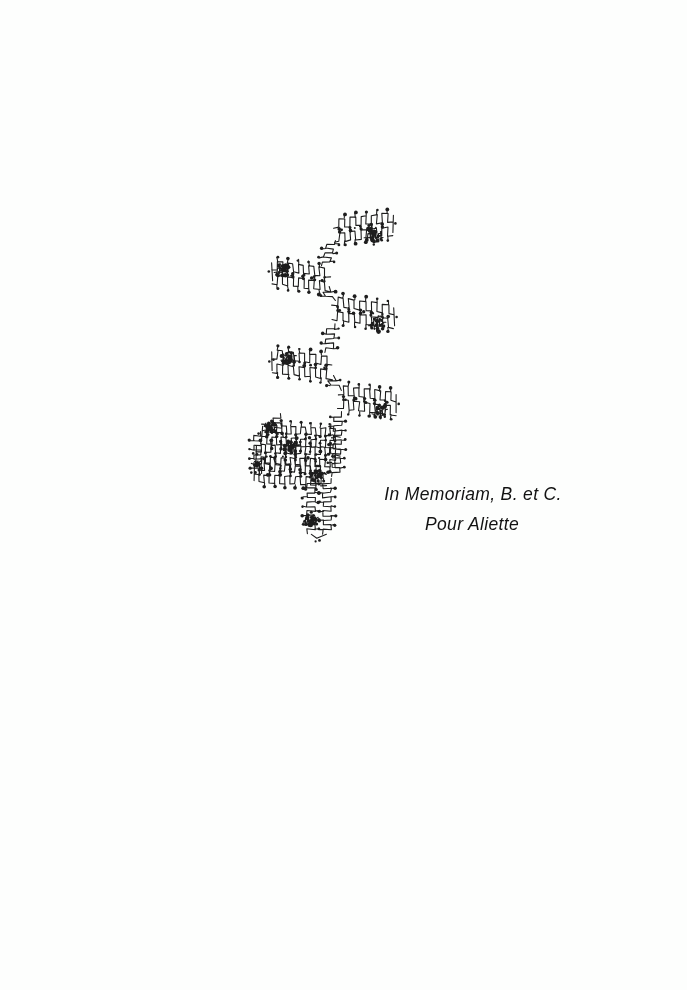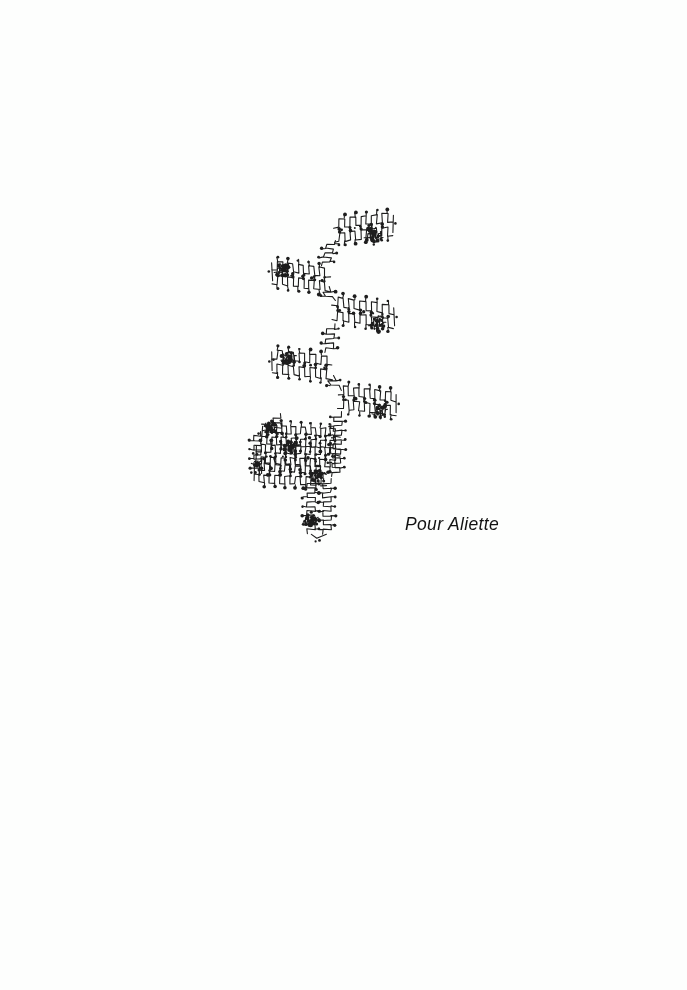--- a/index.html
+++ b/index.html
@@ -18,21 +18,21 @@
   .ded-line {
     position: absolute;
     transform: translateX(-50%);
     white-space: nowrap;
     font-style: italic;
     font-size: 17.5px;
     letter-spacing: 0.35px;
     color: #121212;
   }
   #ded-line-1 { left: 473px; top: 484px; }
-  #ded-line-2 { left: 452px; top: 514px; }
+  #ded-line-2 { left: 472px; top: 514px; }
 </style>
 </head>
 <body>
 
 <div class="page">
 
   <svg class="art" width="687" height="990" viewBox="0 0 687 990">
       <path d="M339.5,227.8L339.9,232.2M344.3,217.7L344.4,213.9M349.9,226.2L349.6,231.2M355.2,217.5L354.9,213.2M360.6,225.4L360.2,229.1M366.2,215.1L366.3,211.7M372.0,223.6L372.0,228.1M376.6,213.9L376.9,209.7M382.0,222.8L382.6,227.0M387.1,212.9L387.1,209.6M333.6,228.3L338.8,227.1L338.9,218.8L344.8,219.0L344.6,227.0L349.9,226.7L350.0,217.1L355.8,217.0L355.9,225.4L361.1,225.3L361.2,216.6L366.2,215.7L365.8,223.9L371.3,224.0L371.3,215.8L377.3,214.6L376.4,223.9L382.4,222.8L381.8,213.3L388.1,213.5L387.6,222.4L393.2,221.9M339.2,232.5L339.3,228.2M344.7,240.6L344.2,245.4M350.7,232.3L350.2,227.6M355.1,239.5L354.9,243.8M361.1,230.1L361.1,226.7M366.5,238.8L365.8,243.1M371.2,228.7L371.5,224.6M376.5,237.1L376.3,241.9M382.5,227.5L382.6,223.4M387.9,236.3L387.9,240.1M334.5,242.3L338.8,241.2L339.9,233.0L344.8,232.8L345.1,241.6L350.6,239.9L350.0,231.6L354.9,231.0L355.7,240.0L361.3,239.4L361.0,229.8L366.6,229.9L365.9,238.1L371.1,237.3L371.1,229.4L376.4,228.1L377.2,236.8L381.8,236.0L381.8,228.3L388.0,227.0L387.5,236.3L392.8,235.6M393.4,215.2L392.9,232.4M367.6,237.8L367.4,240.8M370.0,233.6L369.8,231.1M372.8,238.0L372.3,240.5M375.6,234.3L374.8,232.0M377.9,237.6L378.5,240.7M380.6,234.5L381.1,231.7M364.1,237.7L367.5,237.6L367.9,233.6L370.2,233.9L370.2,238.2L372.3,237.7L372.8,234.0L375.5,234.2L375.6,238.6L378.6,237.6L378.6,233.5L381.3,233.4L381.1,238.0L383.0,237.5M376.6,238.3L378.4,235.1L377.5,235.8L380.4,235.4L378.0,237.6M372.6,232.0L371.9,230.3L371.9,231.1L374.8,230.2L371.7,233.6M371.5,233.9L370.4,236.3L373.1,238.0L373.4,237.2L373.8,239.5M324.4,276.1L324.3,281.3M319.4,267.6L319.4,263.3M314.6,275.6L314.2,279.6M309.4,266.1L308.6,261.1M304.2,273.3L303.7,277.3M298.8,264.6L298.6,259.4M293.4,272.2L293.6,277.0M287.2,263.3L288.2,258.9M282.7,271.1L282.7,275.4M277.8,261.8L276.9,257.3M330.6,276.9L324.5,277.3L324.5,268.1L318.8,266.8L319.9,275.8L314.8,275.4L313.8,266.4L308.6,265.7L309.3,274.0L303.5,273.4L303.2,265.4L298.5,264.4L298.9,273.1L293.6,271.8L292.6,263.7L288.1,263.1L287.9,271.6L282.6,271.0L282.9,261.9L277.4,261.6L277.2,270.0L271.7,269.7M324.7,281.6L324.4,277.6M319.0,290.2L320.0,294.1M314.3,280.1L314.1,276.6M308.8,288.5L309.2,292.8M303.2,279.6L303.2,275.0M297.8,286.9L297.9,291.3M292.8,277.5L292.5,273.5M287.5,286.0L288.3,289.5M282.0,275.4L282.8,271.2M276.7,284.2L277.0,287.8M330.0,291.8L325.1,290.6L324.4,282.2L319.4,280.6L320.1,289.5L313.7,288.7L314.3,280.4L308.6,280.1L308.7,288.6L304.1,288.3L304.3,278.5L298.6,277.9L298.3,286.4L293.4,286.3L293.6,277.8L287.5,276.9L287.7,286.1L282.5,284.3L282.4,275.7L277.8,275.9L277.1,284.7L272.0,283.9M271.6,262.8L272.6,280.6M276.6,272.0L277.3,274.3M279.2,267.4L279.8,265.1M281.4,272.1L282.6,273.9M284.9,268.2L284.4,265.7M287.5,271.7L287.6,273.9M274.1,272.5L277.2,272.0L277.5,268.4L279.6,267.9L279.5,272.0L282.2,272.2L282.4,267.6L284.0,268.4L284.3,271.7L286.8,272.1L287.6,268.2L289.7,267.5M279.9,272.2L280.2,270.5L282.5,269.5L279.0,267.3L277.5,265.9M281.9,266.5L281.3,265.1L279.9,268.6L279.7,267.3L277.5,264.3M279.3,267.1L278.1,264.7L279.1,265.8L278.7,264.0L280.6,264.1M338.0,306.7L337.1,310.5M342.9,297.6L343.6,294.6M348.5,307.5L348.5,311.5M354.8,299.7L355.2,295.2M359.9,309.3L360.6,313.3M365.6,301.8L365.8,296.8M371.0,311.2L370.9,314.8M377.2,303.5L377.0,299.1M382.6,312.7L382.8,316.7M388.5,304.5L388.5,300.7M331.6,305.1L337.7,305.7L338.2,297.1L343.1,298.4L343.9,307.4L349.2,308.3L348.3,298.6L354.0,300.1L354.0,308.5L359.7,310.1L359.6,301.0L366.0,301.6L366.1,310.6L371.6,310.9L371.4,301.8L377.1,302.6L376.9,311.5L382.3,312.9L382.2,304.4L388.9,304.8L389.0,313.6L393.9,314.8M338.3,311.6L338.1,306.9M343.6,320.6L343.5,325.4M348.4,313.4L348.9,308.5M354.5,322.6L354.6,327.2M360.1,314.3L360.7,310.0M365.8,324.5L366.0,327.9M370.9,316.7L371.8,312.1M377.0,325.4L376.8,330.7M382.8,317.4L382.6,314.0M387.7,327.5L388.5,331.4M332.0,319.5L337.0,320.7L337.6,311.7L343.0,312.6L343.0,320.8L348.9,322.2L348.7,313.6L354.2,313.5L354.8,322.1L360.0,323.3L360.0,315.0L366.1,314.9L366.2,324.7L372.1,324.7L371.3,316.7L377.7,317.4L377.6,326.1L382.4,326.2L382.7,317.8L387.7,318.3L388.5,327.4L393.4,328.6M393.7,307.7L394.6,325.7M370.8,326.5L371.1,328.1M373.5,321.8L374.2,319.5M377.4,325.7L376.4,328.9M380.0,321.6L379.3,319.0M382.2,325.8L382.6,329.1M368.6,325.7L371.4,325.6L371.5,322.2L373.8,322.5L373.9,325.8L376.4,326.4L376.4,322.5L379.6,321.6L379.3,325.9L382.2,325.5L382.8,322.1L385.9,322.3M379.5,321.7L376.7,319.4L377.1,320.1L375.8,318.5L375.6,317.3M380.8,325.2L382.3,326.1L382.9,327.2L380.4,324.9L383.8,323.0M372.8,323.5L373.8,325.7L374.5,327.3L375.7,324.1L375.5,325.1M326.6,365.2L326.3,369.3M321.4,354.9L321.1,351.3M315.4,363.3L315.9,368.1M309.6,354.5L309.7,349.2M304.8,362.3L305.2,366.1M299.6,352.4L298.8,348.5M294.1,360.7L294.3,365.6M288.7,351.3L288.0,347.4M282.5,360.3L282.6,363.7M277.2,350.2L277.9,346.5M331.9,365.0L327.0,364.4L327.0,356.1L321.5,356.0L320.9,364.5L315.8,363.0L315.9,354.4L309.8,354.4L309.7,362.8L304.6,361.7L304.6,353.2L299.0,353.0L299.5,361.3L294.2,360.7L293.4,352.3L288.0,352.1L288.2,360.4L283.1,360.3L282.3,350.7L278.1,350.2L276.9,359.1L271.4,359.0M326.3,370.3L326.9,366.2M321.3,377.9L320.8,382.7M315.4,368.8L315.4,364.5M310.5,376.9L310.1,381.2M304.2,367.8L304.5,363.7M298.9,375.2L299.9,379.5M294.2,365.8L293.6,361.8M288.8,374.2L288.4,378.2M283.4,365.2L282.6,360.2M277.6,372.6L277.5,377.0M332.4,379.9L326.0,378.6L326.7,370.0L320.6,368.9L320.5,378.6L315.6,376.9L315.5,368.1L309.9,367.5L310.3,376.2L304.8,376.8L304.6,367.6L299.0,366.7L299.5,376.1L294.1,374.6L293.4,366.7L288.0,365.3L288.3,374.5L282.5,374.1L282.7,365.3L276.9,364.0L277.0,373.4L272.4,372.7M271.7,351.7L272.1,370.5M283.4,359.8L283.3,362.4M286.9,355.5L285.8,353.6M289.6,359.6L288.9,362.3M291.9,355.9L291.4,353.2M294.7,360.1L293.8,362.3M280.9,360.2L283.4,359.8L283.6,355.7L285.9,355.5L287.0,359.8L289.5,360.7L289.3,355.7L292.0,356.2L291.7,359.9L294.6,360.6L294.2,355.5L296.3,355.6M285.1,360.7L285.9,359.3L283.0,356.3L285.8,359.3L283.1,360.8M288.0,358.8L289.8,357.6L288.5,357.3L288.3,358.8L288.0,357.2M290.4,356.8L288.3,355.9L287.9,353.5L287.1,352.6L288.3,354.8M343.1,394.5L343.8,399.5M348.0,387.1L349.0,382.1M354.4,395.9L353.2,400.8M359.2,388.3L359.0,383.5M363.8,397.9L364.2,402.2M370.1,389.9L370.3,385.6M375.2,398.9L374.6,403.6M379.5,391.2L379.9,386.9M385.2,400.0L386.0,404.3M390.7,391.9L390.6,387.8M338.4,394.9L343.9,394.5L343.3,385.9L348.1,386.3L348.3,395.7L354.1,395.8L353.5,388.1L358.9,387.6L359.0,396.5L364.4,397.3L364.2,388.9L369.6,388.9L370.2,398.3L374.9,398.6L374.7,389.5L380.7,390.9L380.0,400.0L385.3,400.0L385.6,391.6L391.1,391.8L390.9,400.3L395.9,402.0M343.3,400.4L343.4,395.5M349.2,410.0L348.8,413.5M353.4,402.1L354.2,397.0M359.7,411.5L359.7,415.7M364.1,402.5L363.9,398.5M369.6,412.7L370.2,416.6M375.1,404.7L375.2,400.1M380.5,414.1L380.7,417.8M386.0,405.7L385.9,401.2M391.1,414.5L390.3,419.6M337.5,408.5L343.5,408.4L343.8,399.6L348.3,400.3L349.1,410.3L353.9,409.8L353.3,401.3L359.7,401.7L358.5,410.8L364.6,411.3L364.3,402.3L370.0,403.5L369.7,412.2L375.4,412.7L374.5,404.1L380.2,404.9L379.7,413.5L385.0,413.8L385.2,405.2L390.4,405.4L390.2,415.0L396.2,415.7M396.1,394.5L396.1,412.6M374.9,414.3L374.5,417.0M377.7,409.4L376.8,407.0M380.1,413.7L380.5,417.0M382.9,409.7L382.9,407.7M385.5,414.3L384.9,416.2M371.8,413.8L374.7,414.5L375.5,410.1L377.1,409.7L377.4,413.7L379.7,413.8L380.5,410.3L382.2,410.1L382.7,414.7L384.8,414.5L385.6,409.6L387.6,409.3M383.6,414.3L380.5,413.1L380.1,413.5L380.7,415.0L383.4,415.5M380.4,407.3L378.2,405.2L378.3,407.1L378.6,409.5L379.4,408.7M381.2,412.3L377.9,414.6L378.1,415.1L377.5,415.0L378.0,412.0M335.5,243.7L339.1,243.8M325.9,248.5L321.2,248.9M332.9,253.6L336.4,253.1M323.5,256.9L319.1,257.9M330.0,261.4L333.8,261.2M335.4,240.6L334.4,244.5L326.8,244.4L325.7,248.0L333.4,249.1L332.5,252.6L325.0,252.9L323.4,257.0L331.4,257.9L329.6,261.9L322.4,262.1L321.5,265.6M330.7,292.3L335.2,291.1M324.7,296.2L320.9,296.3M329.2,286.5L330.8,291.9L323.0,292.2L325.5,296.3L332.4,296.6L335.4,300.5M334.4,329.4L339.1,328.7M326.2,334.1L322.0,333.2M334.0,338.0L338.5,338.0M326.1,343.6L321.7,343.8M333.9,348.7L337.1,348.5M335.0,323.8L334.7,328.5L326.6,328.8L326.3,334.3L334.6,333.9L333.8,338.5L325.7,339.1L325.1,343.6L333.6,342.9L333.5,348.7L325.8,347.8L324.9,352.5M335.9,380.9L340.2,380.1M330.1,385.7L326.3,384.8M333.5,375.6L336.1,380.6L327.8,380.9L330.9,385.0L339.1,385.3L341.3,390.4M333.4,417.3L330.0,417.1M341.5,421.5L346.3,421.0M333.7,426.3L329.1,426.3M341.8,430.3L345.5,430.5M332.9,434.8L329.3,435.8M340.5,440.0L344.7,440.3M333.4,445.1L328.7,444.4M340.7,449.3L344.5,449.7M332.5,453.7L329.1,453.6M340.0,458.3L345.1,458.6M331.8,462.4L327.7,463.1M340.0,468.1L344.0,467.2M331.6,472.3L328.0,472.2M341.5,411.5L341.4,417.1L333.8,417.1L333.8,421.4L342.3,421.4L341.8,425.3L333.9,425.7L333.2,431.2L342.0,430.1L341.4,435.1L333.5,435.4L333.5,440.2L341.3,439.8L341.3,444.3L333.1,443.9L333.0,448.6L340.8,449.7L340.6,454.1L332.7,453.6L332.8,458.0L340.2,457.9L340.7,463.0L332.0,463.6L332.2,467.3L339.7,467.6L340.0,472.1L332.1,472.6L331.6,476.4M334.9,436.7L335.3,440.2M330.7,428.5L330.8,424.0M325.2,436.0L326.0,440.0M320.1,427.9L320.8,423.9M316.2,435.0L315.8,440.0M310.8,427.0L311.2,422.6M305.3,434.2L306.3,438.5M301.3,427.1L301.6,421.9M295.6,433.8L296.6,438.3M290.6,425.8L291.5,421.3M286.2,432.9L286.1,437.5M282.1,425.4L281.6,420.9M276.7,433.2L276.7,437.3M272.0,425.4L272.0,421.0M266.4,431.7L266.5,436.0M340.3,437.2L334.5,436.1L335.4,428.9L329.7,428.0L330.7,435.6L325.1,435.5L325.9,427.7L320.8,428.5L320.8,436.0L316.2,435.0L315.3,427.7L310.8,427.8L311.4,434.4L306.5,434.1L305.3,427.1L301.0,427.0L300.4,433.8L295.8,434.2L295.9,426.5L290.8,426.6L291.2,433.9L286.8,434.0L286.4,426.1L281.9,425.8L281.8,432.6L276.3,432.7L277.0,425.7L271.8,425.1L271.1,432.3L267.1,431.5L266.3,424.4L261.6,424.1M335.6,441.0L335.2,436.5M330.8,448.7L330.1,452.3M325.7,440.0L325.4,436.2M319.9,447.3L321.0,451.3M315.3,439.2L315.7,436.0M310.2,446.6L310.6,451.4M305.4,438.5L305.9,435.4M301.0,446.7L300.4,451.1M295.9,438.8L295.6,434.6M290.8,446.0L291.6,449.3M286.9,437.1L286.1,434.0M281.1,444.7L281.6,448.8M276.1,437.2L276.9,432.5M271.7,444.6L271.7,448.0M266.8,436.2L266.6,431.9M340.4,449.1L335.8,448.7L334.6,440.5L330.0,440.3L330.3,447.8L325.5,447.5L325.8,440.1L320.5,440.3L320.2,448.0L315.7,446.7L316.1,439.2L310.9,439.8L311.3,446.6L305.6,446.2L305.9,439.3L300.5,439.3L300.5,446.1L296.6,445.5L296.3,437.7L291.2,438.2L291.8,445.5L286.5,445.6L286.0,437.6L280.9,437.0L281.8,444.4L276.7,445.0L276.4,437.5L271.9,437.0L272.1,444.1L266.7,443.9L267.1,436.5L261.9,436.2M262.6,426.4L261.4,441.6M334.5,455.9L335.7,459.7M330.1,448.0L330.4,443.5M324.9,455.3L325.3,458.9M320.8,447.8L320.1,443.1M315.1,455.0L314.9,458.7M310.2,447.3L310.3,442.1M305.7,453.7L304.9,458.3M300.8,446.3L300.2,442.4M295.9,454.3L294.9,457.2M290.5,446.4L290.6,441.4M285.0,453.8L286.0,457.0M280.7,444.8L280.4,441.1M275.6,452.1L275.6,457.2M271.2,445.4L270.4,440.5M265.7,452.4L265.9,455.8M260.6,444.0L260.9,440.7M340.1,456.1L335.3,455.0L335.6,448.5L329.6,447.4L329.5,455.0L325.5,455.0L324.7,447.2L320.5,446.6L320.5,454.5L315.1,454.1L315.1,446.9L310.6,447.3L310.1,454.5L304.9,453.7L305.9,446.7L301.0,446.8L300.7,453.4L295.3,454.0L295.8,445.6L290.3,445.7L291.0,454.0L285.8,453.0L285.8,445.3L280.8,444.7L280.4,453.4L275.5,452.8L275.2,445.1L271.0,445.5L270.9,452.3L265.3,452.4L265.6,444.7L261.2,444.1L261.5,451.9L255.9,451.6M335.5,459.6L335.2,455.2M329.8,466.7L330.2,472.1M325.6,458.9L325.8,455.4M320.7,466.5L320.0,470.8M315.6,459.6L314.8,454.9M310.0,466.6L310.5,470.3M305.5,457.9L305.9,454.0M300.7,465.9L300.8,470.7M295.4,458.5L295.3,453.4M290.4,465.5L290.9,469.4M285.3,457.6L286.2,453.8M281.3,465.6L280.1,469.0M276.4,456.9L275.6,453.5M270.2,464.9L271.4,469.3M265.7,457.3L266.0,452.3M260.9,463.6L261.4,468.4M339.8,467.5L335.1,467.6L334.8,460.2L329.8,459.5L330.3,466.9L324.7,466.7L325.5,459.6L319.6,459.3L319.8,466.6L314.9,466.4L315.1,458.9L310.5,458.3L309.9,465.9L305.2,465.9L305.1,458.1L299.8,458.4L300.2,466.1L295.4,466.1L295.2,458.7L290.1,457.5L290.9,464.9L286.1,465.1L285.1,458.2L281.1,457.7L280.7,465.2L275.9,464.7L275.7,457.2L270.4,457.4L270.2,464.8L265.3,463.8L265.6,457.2L261.0,456.7L261.6,463.6L256.2,464.1M256.4,446.2L256.0,461.8M320.8,473.9L321.4,477.5M315.1,466.0L315.9,461.5M310.6,473.5L310.6,477.4M305.9,464.8L306.0,460.5M300.3,472.1L300.4,476.1M295.2,464.6L294.7,459.7M290.0,472.4L290.5,475.6M285.0,463.4L284.9,460.2M279.5,471.2L280.1,475.0M275.2,463.9L274.2,459.3M269.7,471.1L269.7,474.5M264.5,463.0L264.4,458.6M259.0,469.8L259.7,474.1M326.0,473.6L320.3,473.6L320.5,465.6L316.1,465.3L316.1,473.0L310.9,472.4L310.4,465.8L305.4,465.6L305.2,472.7L300.5,472.3L300.3,464.7L295.5,464.4L294.5,472.1L289.5,471.5L289.6,463.7L285.1,464.5L284.4,471.3L280.1,470.8L280.3,464.2L275.1,463.2L274.6,471.5L269.9,471.0L269.4,463.1L264.1,462.8L264.6,470.5L259.7,469.9L259.3,462.4L254.4,461.6M320.7,477.8L320.3,473.3M315.6,484.7L316.2,489.3M310.1,477.3L310.6,472.9M305.7,485.3L305.6,489.4M300.2,477.1L300.7,472.9M295.4,484.7L295.0,488.6M290.6,475.8L290.5,472.5M285.0,483.8L284.9,487.3M280.1,475.7L280.0,470.8M274.8,483.5L274.6,487.0M268.8,475.3L269.6,470.9M264.6,483.0L264.4,486.4M259.1,474.4L259.5,470.1M326.5,485.6L320.8,486.0L321.3,477.3L315.3,477.1L316.3,485.2L310.5,484.9L311.2,477.1L306.1,476.6L305.8,484.6L300.6,484.6L300.1,476.3L295.6,476.8L294.6,483.6L289.9,484.0L290.0,475.7L284.6,476.5L284.9,484.0L279.6,483.6L279.8,475.6L274.8,475.3L274.6,483.4L269.0,483.0L269.1,475.6L263.7,475.1L264.4,482.8L259.0,481.5L258.9,474.7L254.6,473.9M254.5,464.2L254.1,480.6M253.3,440.5L248.8,440.8M254.2,450.2L250.0,449.3M253.7,458.5L249.4,458.5M254.2,467.9L249.7,468.3M260.5,431.6L260.7,436.3L253.8,435.4L253.6,440.7L260.5,441.0L261.4,445.6L254.0,445.2L254.0,450.0L261.1,449.8L260.8,454.9L253.9,455.0L254.0,459.2L261.9,458.7L261.4,464.1L253.9,464.3L254.5,468.1L261.5,468.0L261.6,473.5M272.9,422.9L268.6,423.1M274.8,432.1L270.4,432.4M280.4,413.5L280.9,418.3L273.0,418.0L273.6,422.9L280.6,422.9L281.9,428.2L274.5,427.2L274.9,432.2L282.2,432.5L283.3,437.0M266.0,429.7L266.1,432.9M268.2,425.7L268.8,423.9M271.5,430.7L271.8,432.4M274.5,425.4L273.7,422.9M262.6,430.7L266.6,429.7L265.4,425.3L268.2,426.2L268.0,430.6L271.8,429.6L270.8,426.0L274.1,425.5L274.2,429.9L276.5,430.5M271.8,428.7L268.7,428.7L270.9,428.0L268.4,429.2L266.8,432.0M268.0,429.1L267.2,430.5L267.0,427.5L264.1,426.2L266.0,423.1M273.1,429.4L275.5,431.2L274.6,432.6L275.5,431.5L278.1,434.4M285.6,450.3L285.8,452.2M288.4,446.5L288.5,443.0M291.2,449.8L290.4,452.8M293.2,445.8L294.1,444.0M296.4,450.3L295.8,452.1M283.5,450.5L286.1,450.3L285.7,445.5L288.0,445.4L288.3,450.3L290.9,450.2L291.1,445.3L293.4,445.8L294.0,450.6L295.8,449.6L296.0,445.9L298.7,446.1M288.1,444.2L288.3,445.1L288.7,443.6L287.2,443.6L286.2,446.9M293.3,447.5L294.4,446.7L295.2,447.9L296.5,444.8L299.6,444.8M291.3,445.9L291.4,446.9L292.9,444.2L294.3,443.8L296.0,442.8M312.8,477.8L313.1,481.0M314.9,474.5L315.0,471.9M317.7,477.7L318.3,480.8M320.0,474.3L320.3,470.9M323.7,478.5L323.3,480.6M310.8,477.8L313.3,478.7L312.3,473.6L315.9,473.5L315.1,477.9L317.4,478.7L318.1,474.3L320.3,473.4L320.2,478.1L323.1,477.8L323.0,473.3L326.3,474.5M320.9,473.8L322.1,473.2L324.9,472.6L321.3,474.9L324.1,472.9M316.7,478.8L314.3,475.4L317.6,476.3L315.4,478.7L313.8,481.8M319.5,475.4L321.2,476.9L318.4,476.3L318.9,473.9L319.0,471.6M256.0,461.3L255.4,461.9L255.4,464.6L251.3,463.5L251.7,463.4M257.6,463.4L257.1,461.7L258.2,462.1L257.9,460.9L256.8,464.2M258.0,464.4L255.6,464.3L258.1,463.2L261.3,460.5L261.2,462.0M314.6,483.4L319.4,483.9M306.9,487.9L302.2,488.2M314.6,492.3L318.6,493.0M307.1,496.7L303.4,496.8M315.5,502.2L319.0,502.5M306.4,507.0L302.3,506.0M315.3,510.9L319.6,510.7M307.4,515.5L302.5,515.6M314.7,520.4L318.9,520.0M306.7,525.1L303.0,524.6M314.9,528.8L319.2,529.0M315.0,479.6L315.2,483.3L307.2,483.5L306.7,487.6L315.0,487.9L314.8,493.1L307.1,493.1L307.4,497.5L315.4,497.5L315.3,501.5L306.9,502.1L306.5,507.0L315.0,506.7L315.5,511.4L306.9,510.5L306.7,515.1L314.5,515.1L315.6,520.3L307.6,519.8L306.7,524.2L315.0,524.8L315.3,529.8L306.8,528.8L307.4,533.8M323.3,484.0L319.0,483.2M330.4,488.0L335.7,488.7M323.2,493.1L319.4,492.5M331.4,496.7L335.0,496.8M322.7,502.3L318.2,502.0M331.1,505.9L334.7,506.7M323.4,511.5L318.2,511.6M330.8,515.6L335.1,515.9M323.5,520.0L318.5,520.3M331.3,525.3L334.8,524.4M323.5,529.5L318.7,529.6M331.2,478.6L331.0,483.2L322.6,483.9L323.2,488.7L331.6,488.3L330.4,492.3L322.5,493.3L322.6,497.9L331.1,496.7L331.1,501.6L323.6,501.9L323.3,506.2L330.9,506.7L331.1,511.3L322.8,510.5L323.0,516.2L331.5,516.2L331.2,520.0L323.4,520.5L323.4,524.8L330.9,524.6L331.4,529.8L323.2,529.1L322.6,534.1M311.4,534.4L316.8,538.3L326.4,534.2M305.3,521.8L306.1,525.0M308.7,517.5L309.0,514.9M310.5,522.4L311.4,524.3M313.5,517.5L313.1,515.1M315.9,522.2L316.6,524.2M303.1,522.2L305.6,521.8L305.5,518.5L308.0,518.5L308.3,522.2L311.5,521.7L311.2,517.6L314.0,517.8L313.3,522.4L316.0,522.3L316.6,518.4L318.2,517.3M313.0,522.7L311.9,525.0L314.1,524.3L312.6,522.0L313.9,519.6M310.4,523.5L309.6,522.2L310.3,521.1L310.3,521.2L311.2,519.0M308.1,519.5L306.9,517.5L309.5,520.4L307.6,521.9L310.6,522.0" fill="none" stroke="#1d1d1d" stroke-width="1.1" stroke-linecap="round" stroke-linejoin="round"></path>
       <g fill="#1d1d1d">
         <circle cx="339.6" cy="232.0" r="1.7"></circle>
@@ -509,16 +509,17 @@
         <circle cx="312.9" cy="518.8" r="2.1"></circle>
         <circle cx="315.6" cy="520.2" r="1.8"></circle>
         <circle cx="307.2" cy="518.0" r="2.2"></circle>
         <circle cx="310.7" cy="522.9" r="2.3"></circle>
         <circle cx="310.7" cy="524.9" r="2.3"></circle>
         <circle cx="311.3" cy="519.7" r="0.8"></circle>
         <circle cx="311.7" cy="517.3" r="1.8"></circle>
       </g>
     </svg>
 
+  <div class="ded-line" id="ded-line-1">In Memoriam, B. et C.</div>
 
   <div class="ded-line" id="ded-line-2">Pour Aliette</div>
 
 </div>
 
 </body></html>

